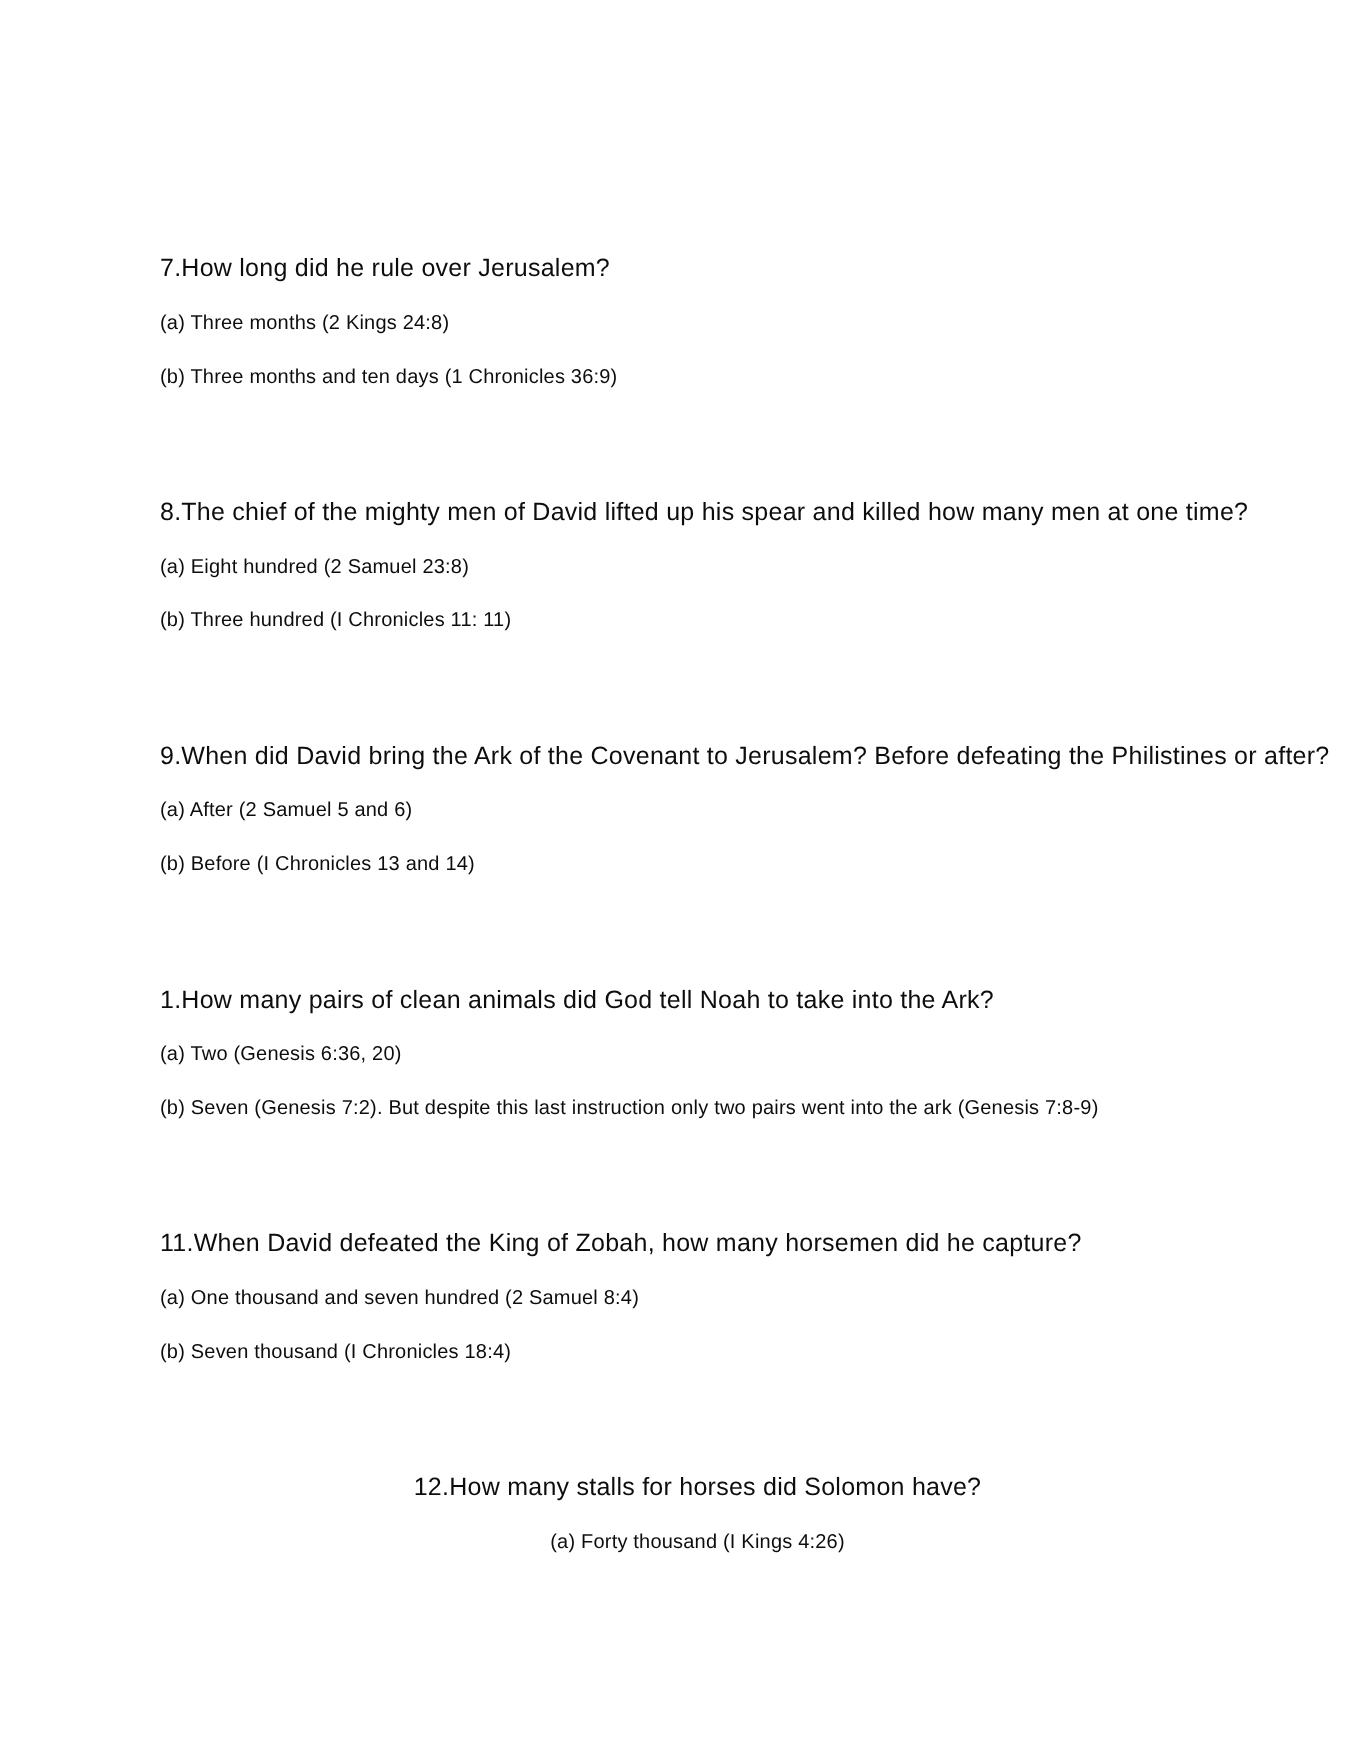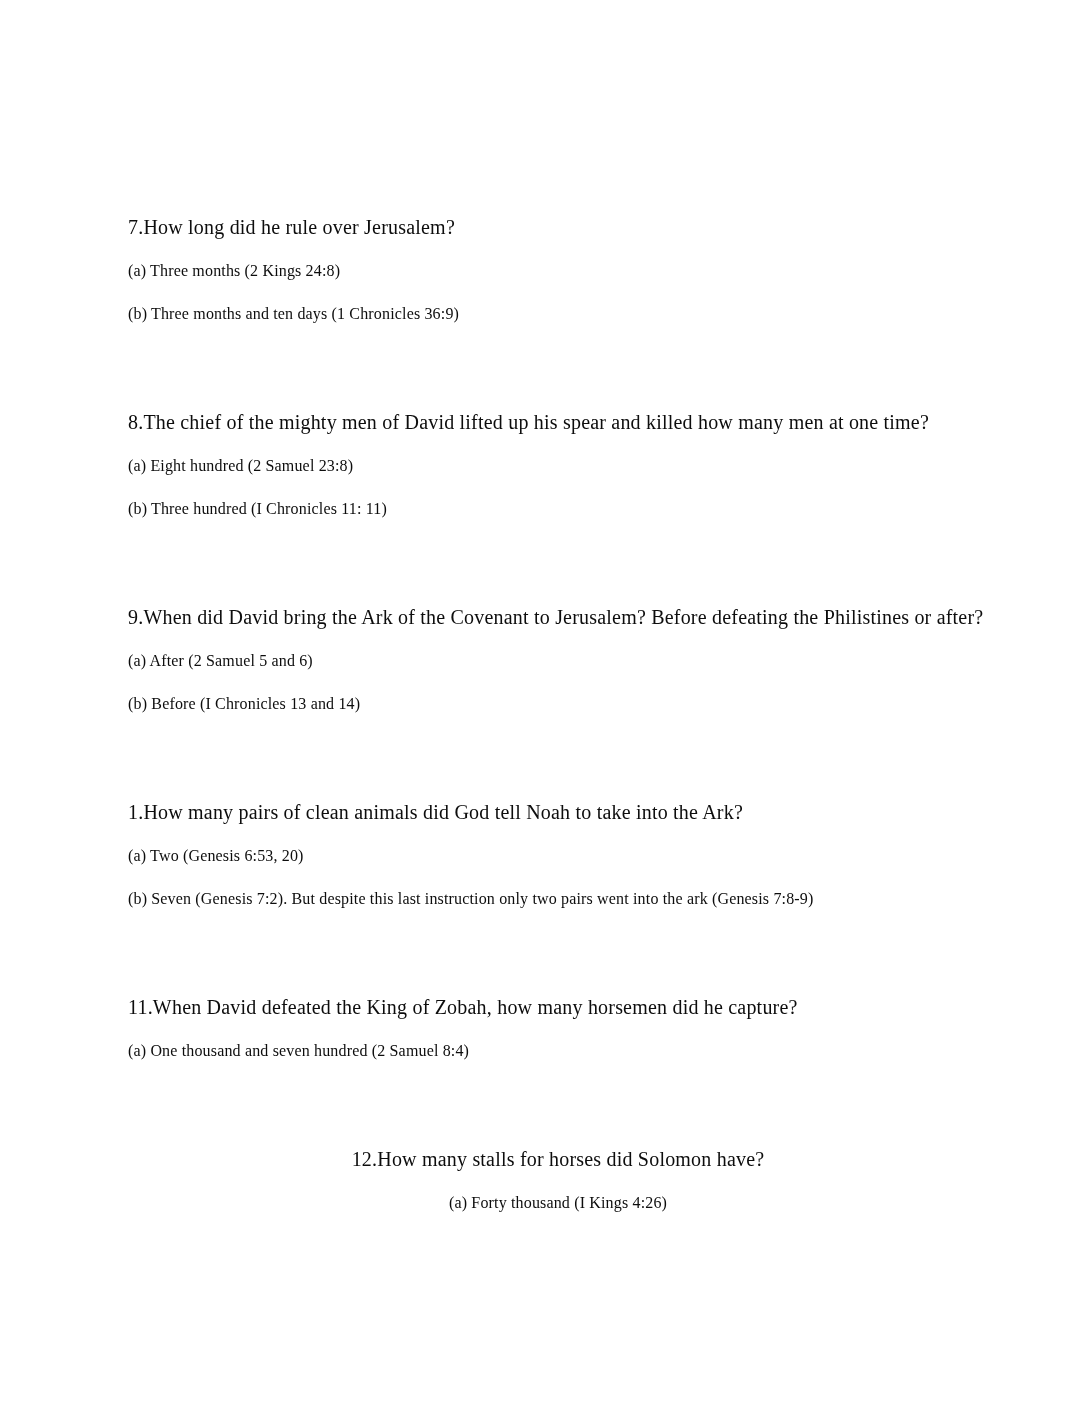--- a/index.html
+++ b/index.html
@@ -12,23 +12,22 @@
     width: 1086px;
     height: 1405px;
     background: #ffffff;
     overflow: hidden;
     font-family: "Liberation Sans", sans-serif;
     color: #0d0d0d;
   }
   .doc-body {
     position: absolute;
     left: 128px;
-    top: 206px;
+    top: 194px;
     width: 860px;
-    font-family: Liberation Serif, serif;
   }
   .qa-block {
     margin: 0 0 66px 0;
   }
   .qa-block:last-child {
     margin-bottom: 0;
     text-align: center;
   }
   .question-line {
     font-size: 20px;
@@ -62,27 +61,28 @@
     </div>
 
     <div class="qa-block">
       <div class="question-line">9.When did David bring the Ark of the Covenant to Jerusalem? Before defeating the Philistines or after?</div>
       <div class="answer-line">(a) After (2 Samuel 5 and 6)</div>
       <div class="answer-line">(b) Before (I Chronicles 13 and 14)</div>
     </div>
 
     <div class="qa-block">
       <div class="question-line">1.How many pairs of clean animals did God tell Noah to take into the Ark?</div>
-      <div class="answer-line">(a) Two (Genesis 6:53, 20)</div>
+      <div class="answer-line">(a) Two (Genesis 6:36, 20)</div>
       <div class="answer-line">(b) Seven (Genesis 7:2). But despite this last instruction only two pairs went into the ark (Genesis 7:8-9)</div>
     </div>
 
     <div class="qa-block">
       <div class="question-line">11.When David defeated the King of Zobah, how many horsemen did he capture?</div>
       <div class="answer-line">(a) One thousand and seven hundred (2 Samuel 8:4)</div>
+      <div class="answer-line">(b) Seven thousand (I Chronicles 18:4)</div>
     </div>
 
     <div class="qa-block">
       <div class="question-line">12.How many stalls for horses did Solomon have?</div>
       <div class="answer-line">(a) Forty thousand (I Kings 4:26)</div>
     </div>
 
   </div>
 </div>
 

